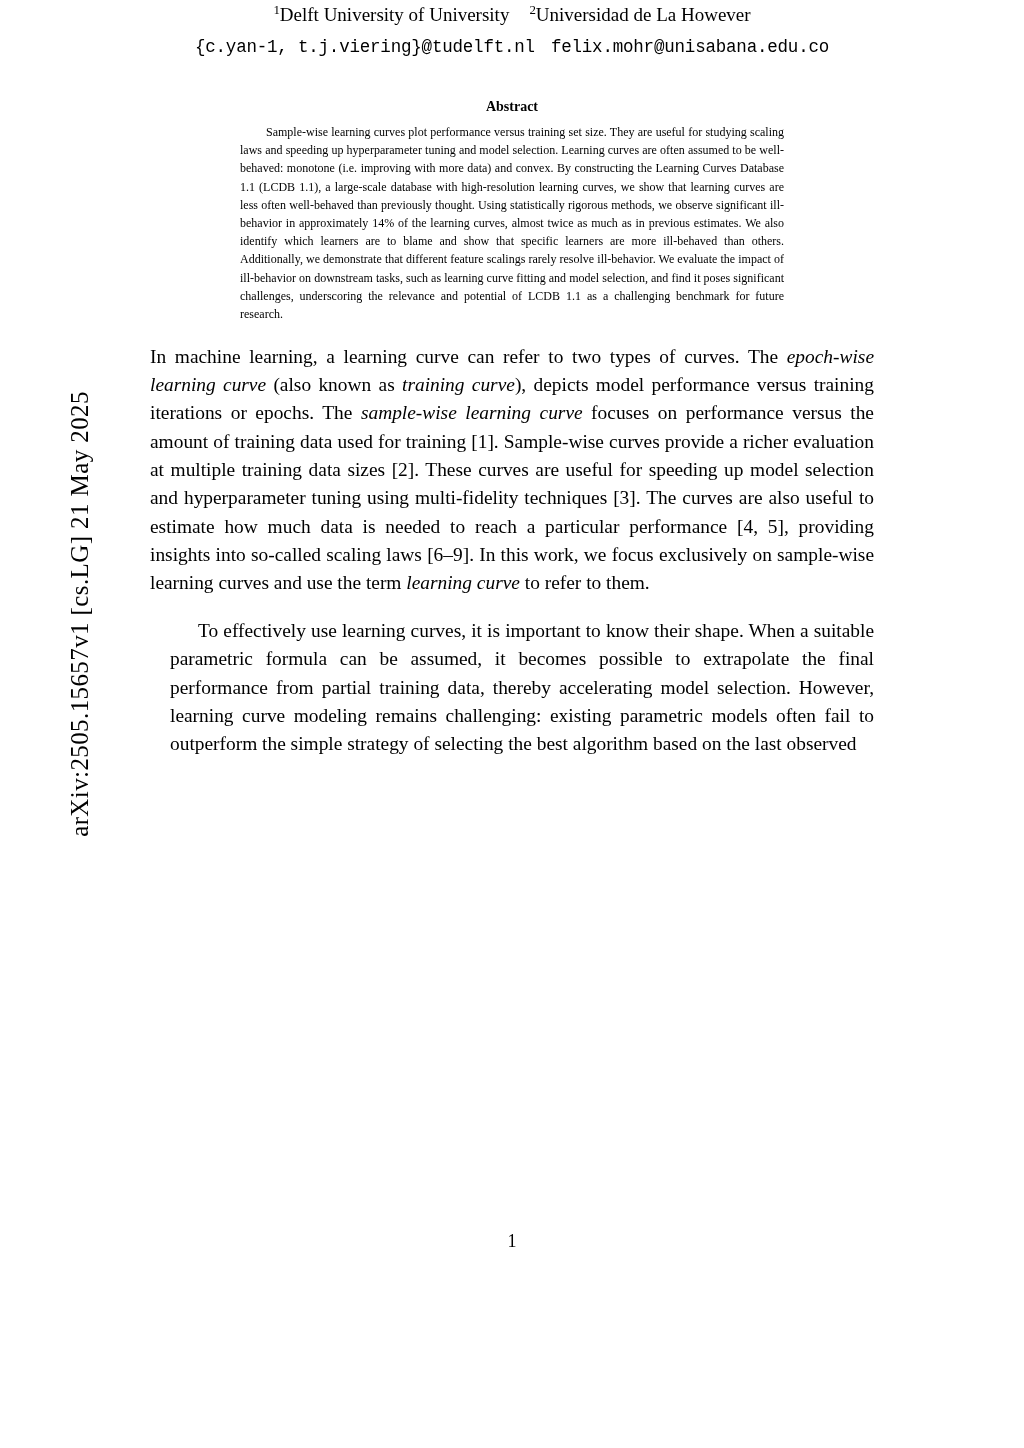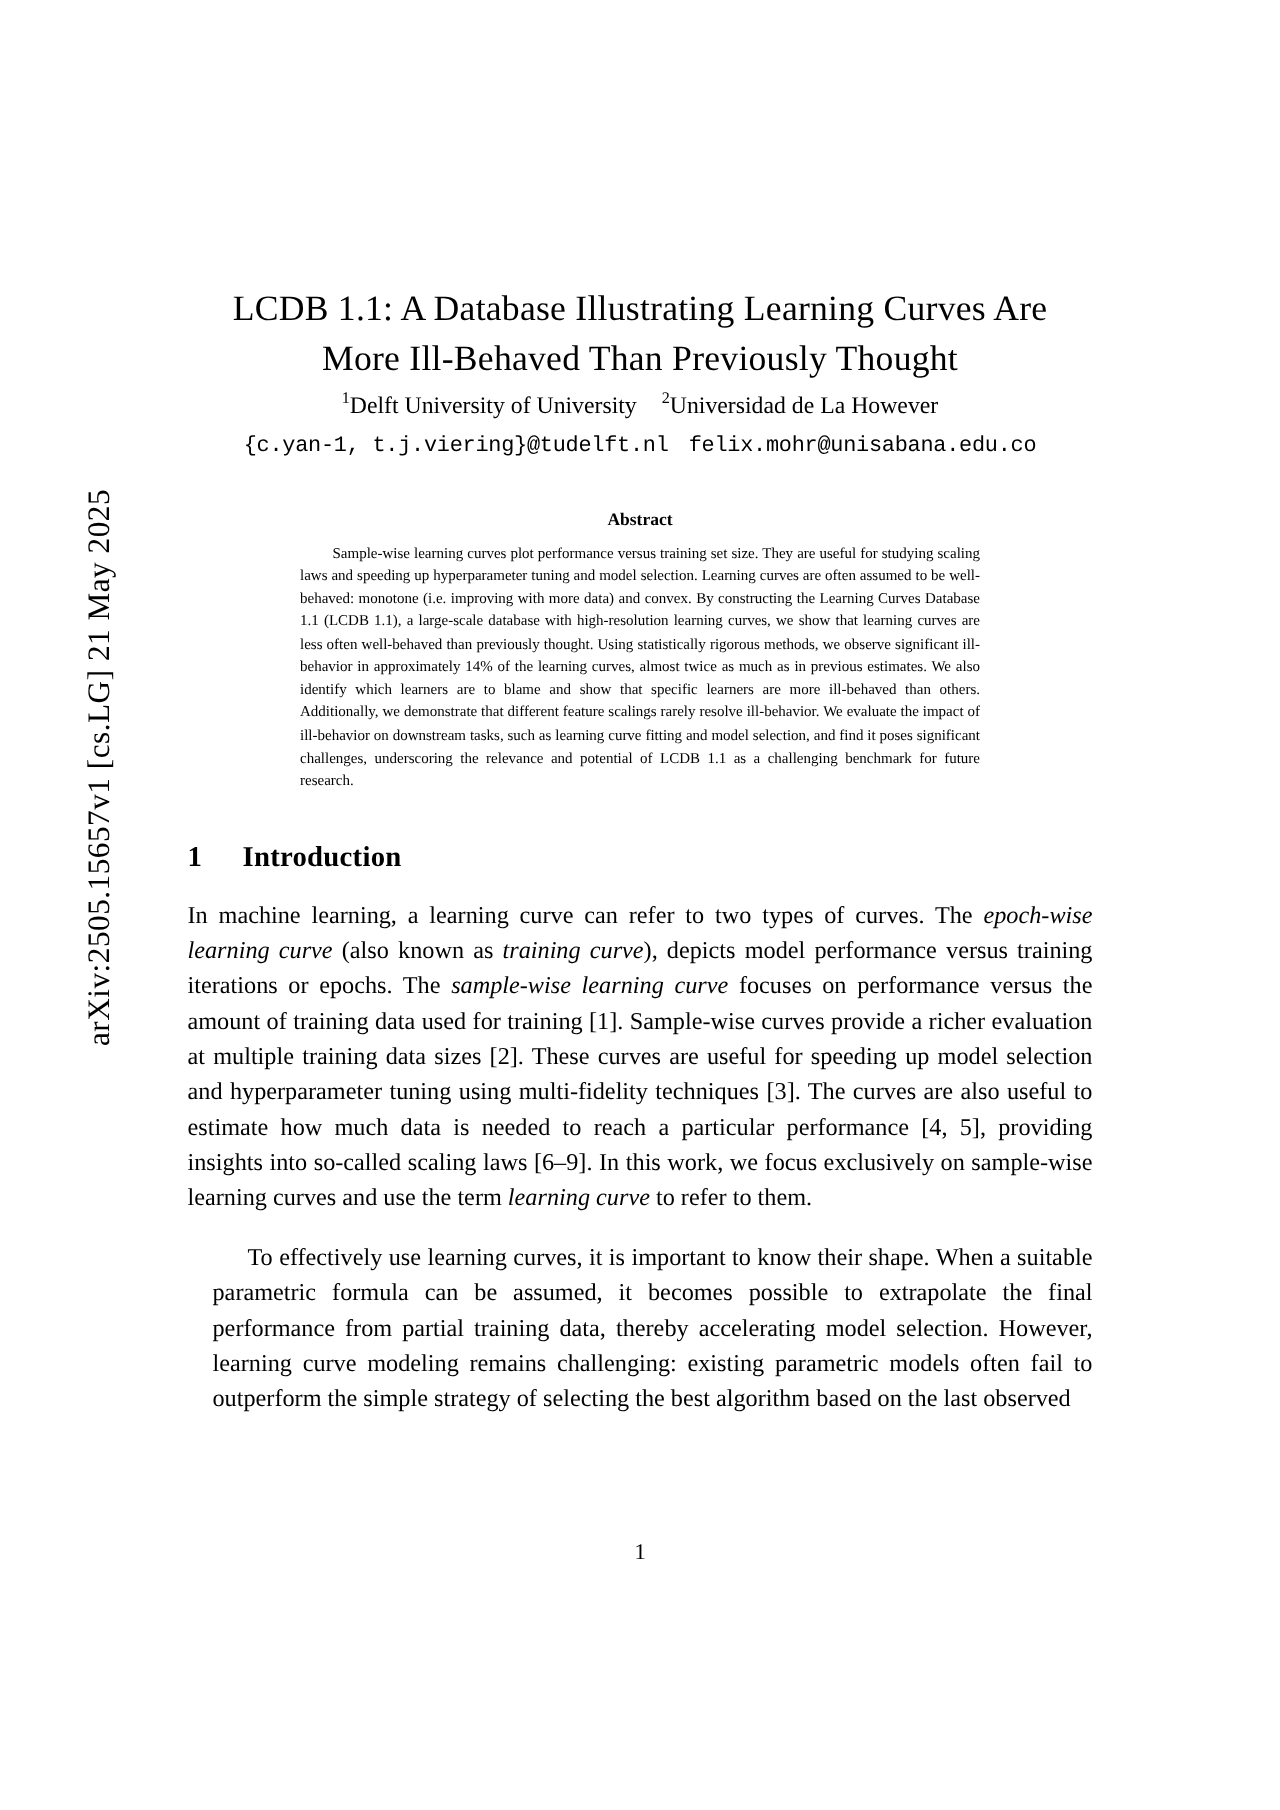--- a/index.html
+++ b/index.html
@@ -112,40 +112,33 @@
     font-size: 18px;
   }
 </style>
 </head>
 <body>
 
 <div class="arxiv-stamp">arXiv:2505.15657v1  [cs.LG]  21 May 2025</div>
 
 <div class="page">
 
-  <div class="title">
-    <span class="title-line">LCDB 1.1: A Database Illustrating Learning Curves Are</span>
-    <span class="title-line">More Ill-Behaved Than Previously Thought</span>
-  </div>
 
 
   <div class="affil">
     <span class="aff"><sup>1</sup><span>Delft University of University</span></span><span class="aff"><sup>2</sup><span>Universidad de La However</span></span>
   </div>
 
   <div class="emails">
     <span class="email">{c.yan-1, t.j.viering}@tudelft.nl</span><span class="email">felix.mohr@unisabana.edu.co</span>
   </div>
 
   <div class="abstract-head">Abstract</div>
   <div class="abstract-body">Sample-wise learning curves plot performance versus training set size. They are useful for studying scaling laws and speeding up hyperparameter tuning and model selection. Learning curves are often assumed to be well-behaved: monotone (i.e. improving with more data) and convex. By constructing the Learning Curves Database 1.1 (LCDB 1.1), a large-scale database with high-resolution learning curves, we show that learning curves are less often well-behaved than previously thought. Using statistically rigorous methods, we observe significant ill-behavior in approximately 14% of the learning curves, almost twice as much as in previous estimates. We also identify which learners are to blame and show that specific learners are more ill-behaved than others. Additionally, we demonstrate that different feature scalings rarely resolve ill-behavior. We evaluate the impact of ill-behavior on downstream tasks, such as learning curve fitting and model selection, and find it poses significant challenges, underscoring the relevance and potential of LCDB 1.1 as a challenging benchmark for future research.</div>
 
-  <div class="section-head">
-    <span class="num">1</span><span>Introduction</span>
-  </div>
 
   <p class="body-par"><span>In machine learning, a learning curve can refer to two types of curves. The </span><i>epoch-wise learning curve</i><span> (also known as </span><i>training curve</i><span>), depicts model performance versus training iterations or epochs. The </span><i>sample-wise learning curve</i><span> focuses on performance versus the amount of training data used for training [1]. Sample-wise curves provide a richer evaluation at multiple training data sizes [2]. These curves are useful for speeding up model selection and hyperparameter tuning using multi-fidelity techniques [3]. The curves are also useful to estimate how much data is needed to reach a particular performance [4, 5], providing insights into so-called scaling laws [6–9]. In this work, we focus exclusively on sample-wise learning curves and use the term </span><i>learning curve</i><span> to refer to them.</span></p>
 
   <p class="body-par indent">To effectively use learning curves, it is important to know their shape. When a suitable parametric formula can be assumed, it becomes possible to extrapolate the final performance from partial training data, thereby accelerating model selection. However, learning curve modeling remains challenging: existing parametric models often fail to outperform the simple strategy of selecting the best algorithm based on the last observed</p>
 
   <div class="folio">1</div>
 
 </div>
 
 </body></html>

